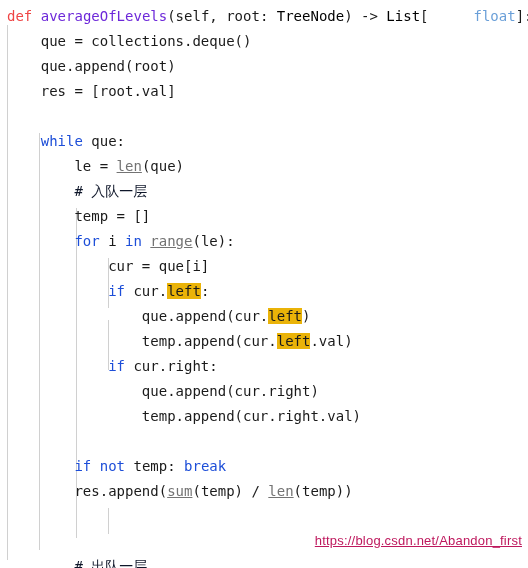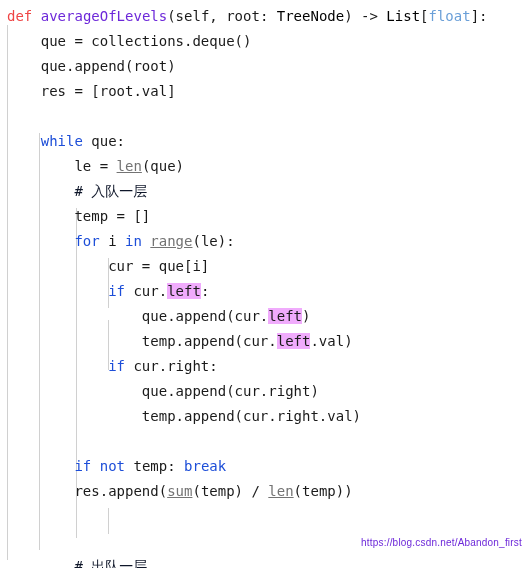--- a/index.html
+++ b/index.html
@@ -37,34 +37,35 @@
     height:25px;
     white-space:pre;
     padding-left:7px;
   }
   
   .kw   {color:#1d4ed8;}      
   .kwdef{color:#ef4444;}      
   .fname{color:#6d28d9;}      
   .bfn  {color:#737373;text-decoration:underline;}      
   .type {color:#000000;}      
-  .tlight{color:#6a9fd8;}     
+  .tlight{color:#6a9fd8;margin-left:45px;}     
   .cmt  {color:#0f172a;}      
   .plain{color:#1a1a1a;}
-  .hl   {background:#f0abfc;}  
+  .hl   {background:#eab308;}  
   .watermark{
     position:absolute;
     right:6px;
     bottom:20px;
     font-family:"Liberation Sans",sans-serif;
-    font-size:10px;
-    color:#6d28d9;
+    font-size:13px;
+    color:#be185d;
     letter-spacing:0.2px;
     z-index:3;
     user-select:none;
+    text-decoration:underline;
   }
 </style>
 </head>
 <body>
 
 <div id="editor">
 
   <div class="guides">
     <div class="guide" style="left:7px;top:25px;height:535px;"></div>
     <div class="guide" style="left:39px;top:133px;height:417px;"></div>

